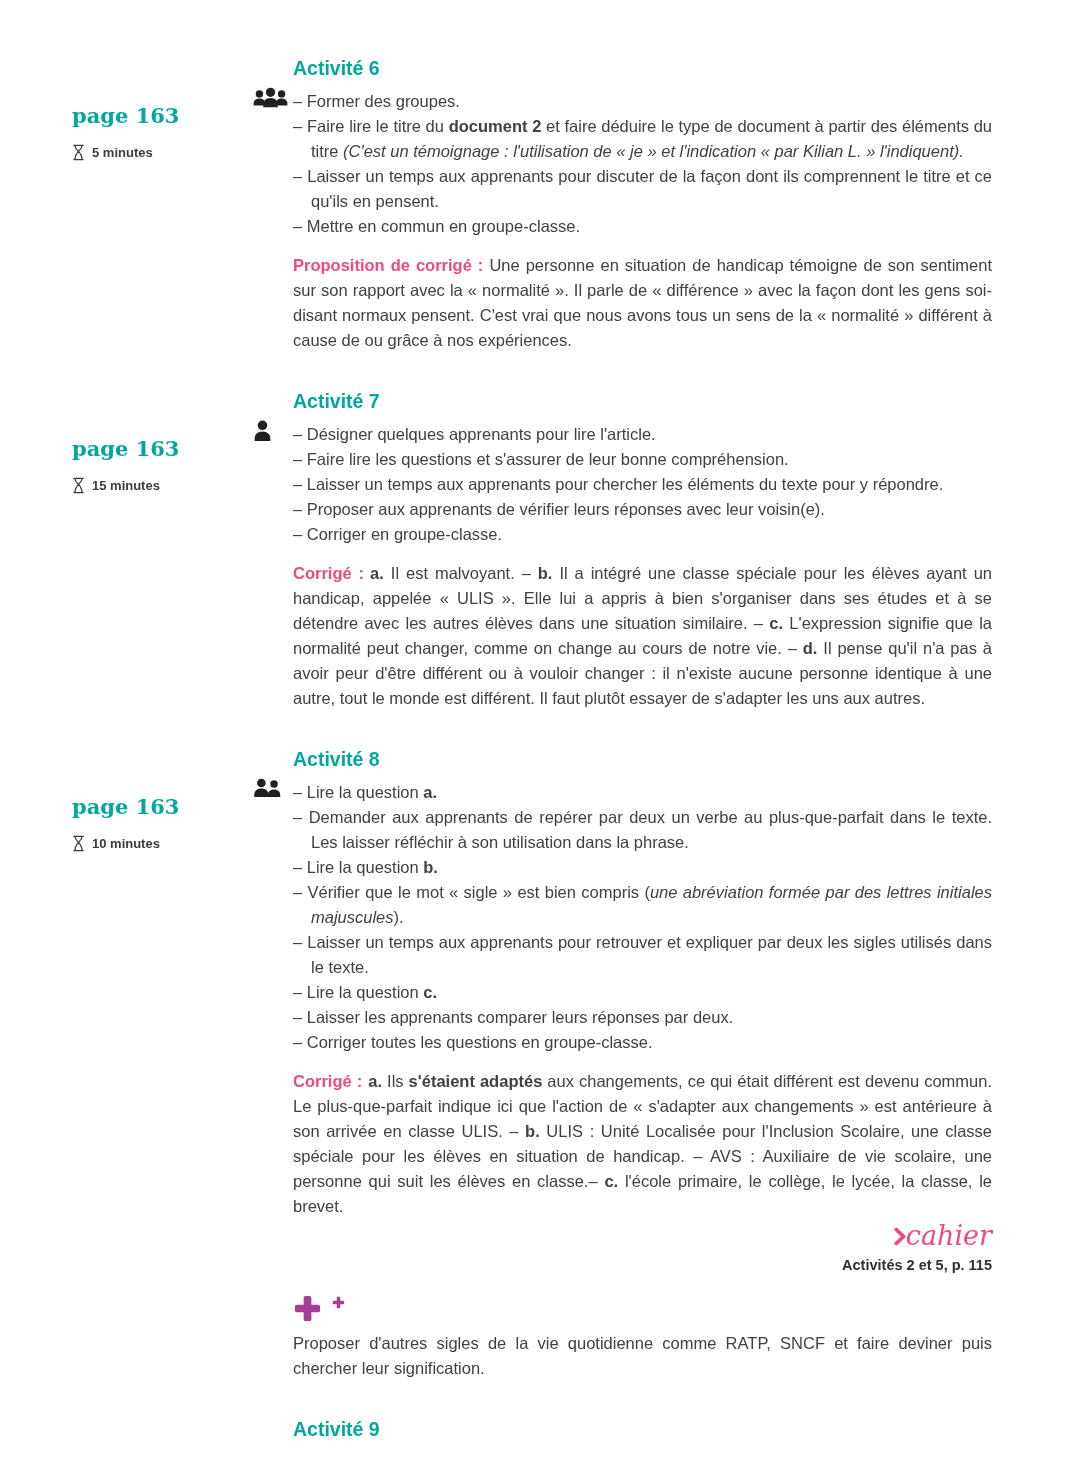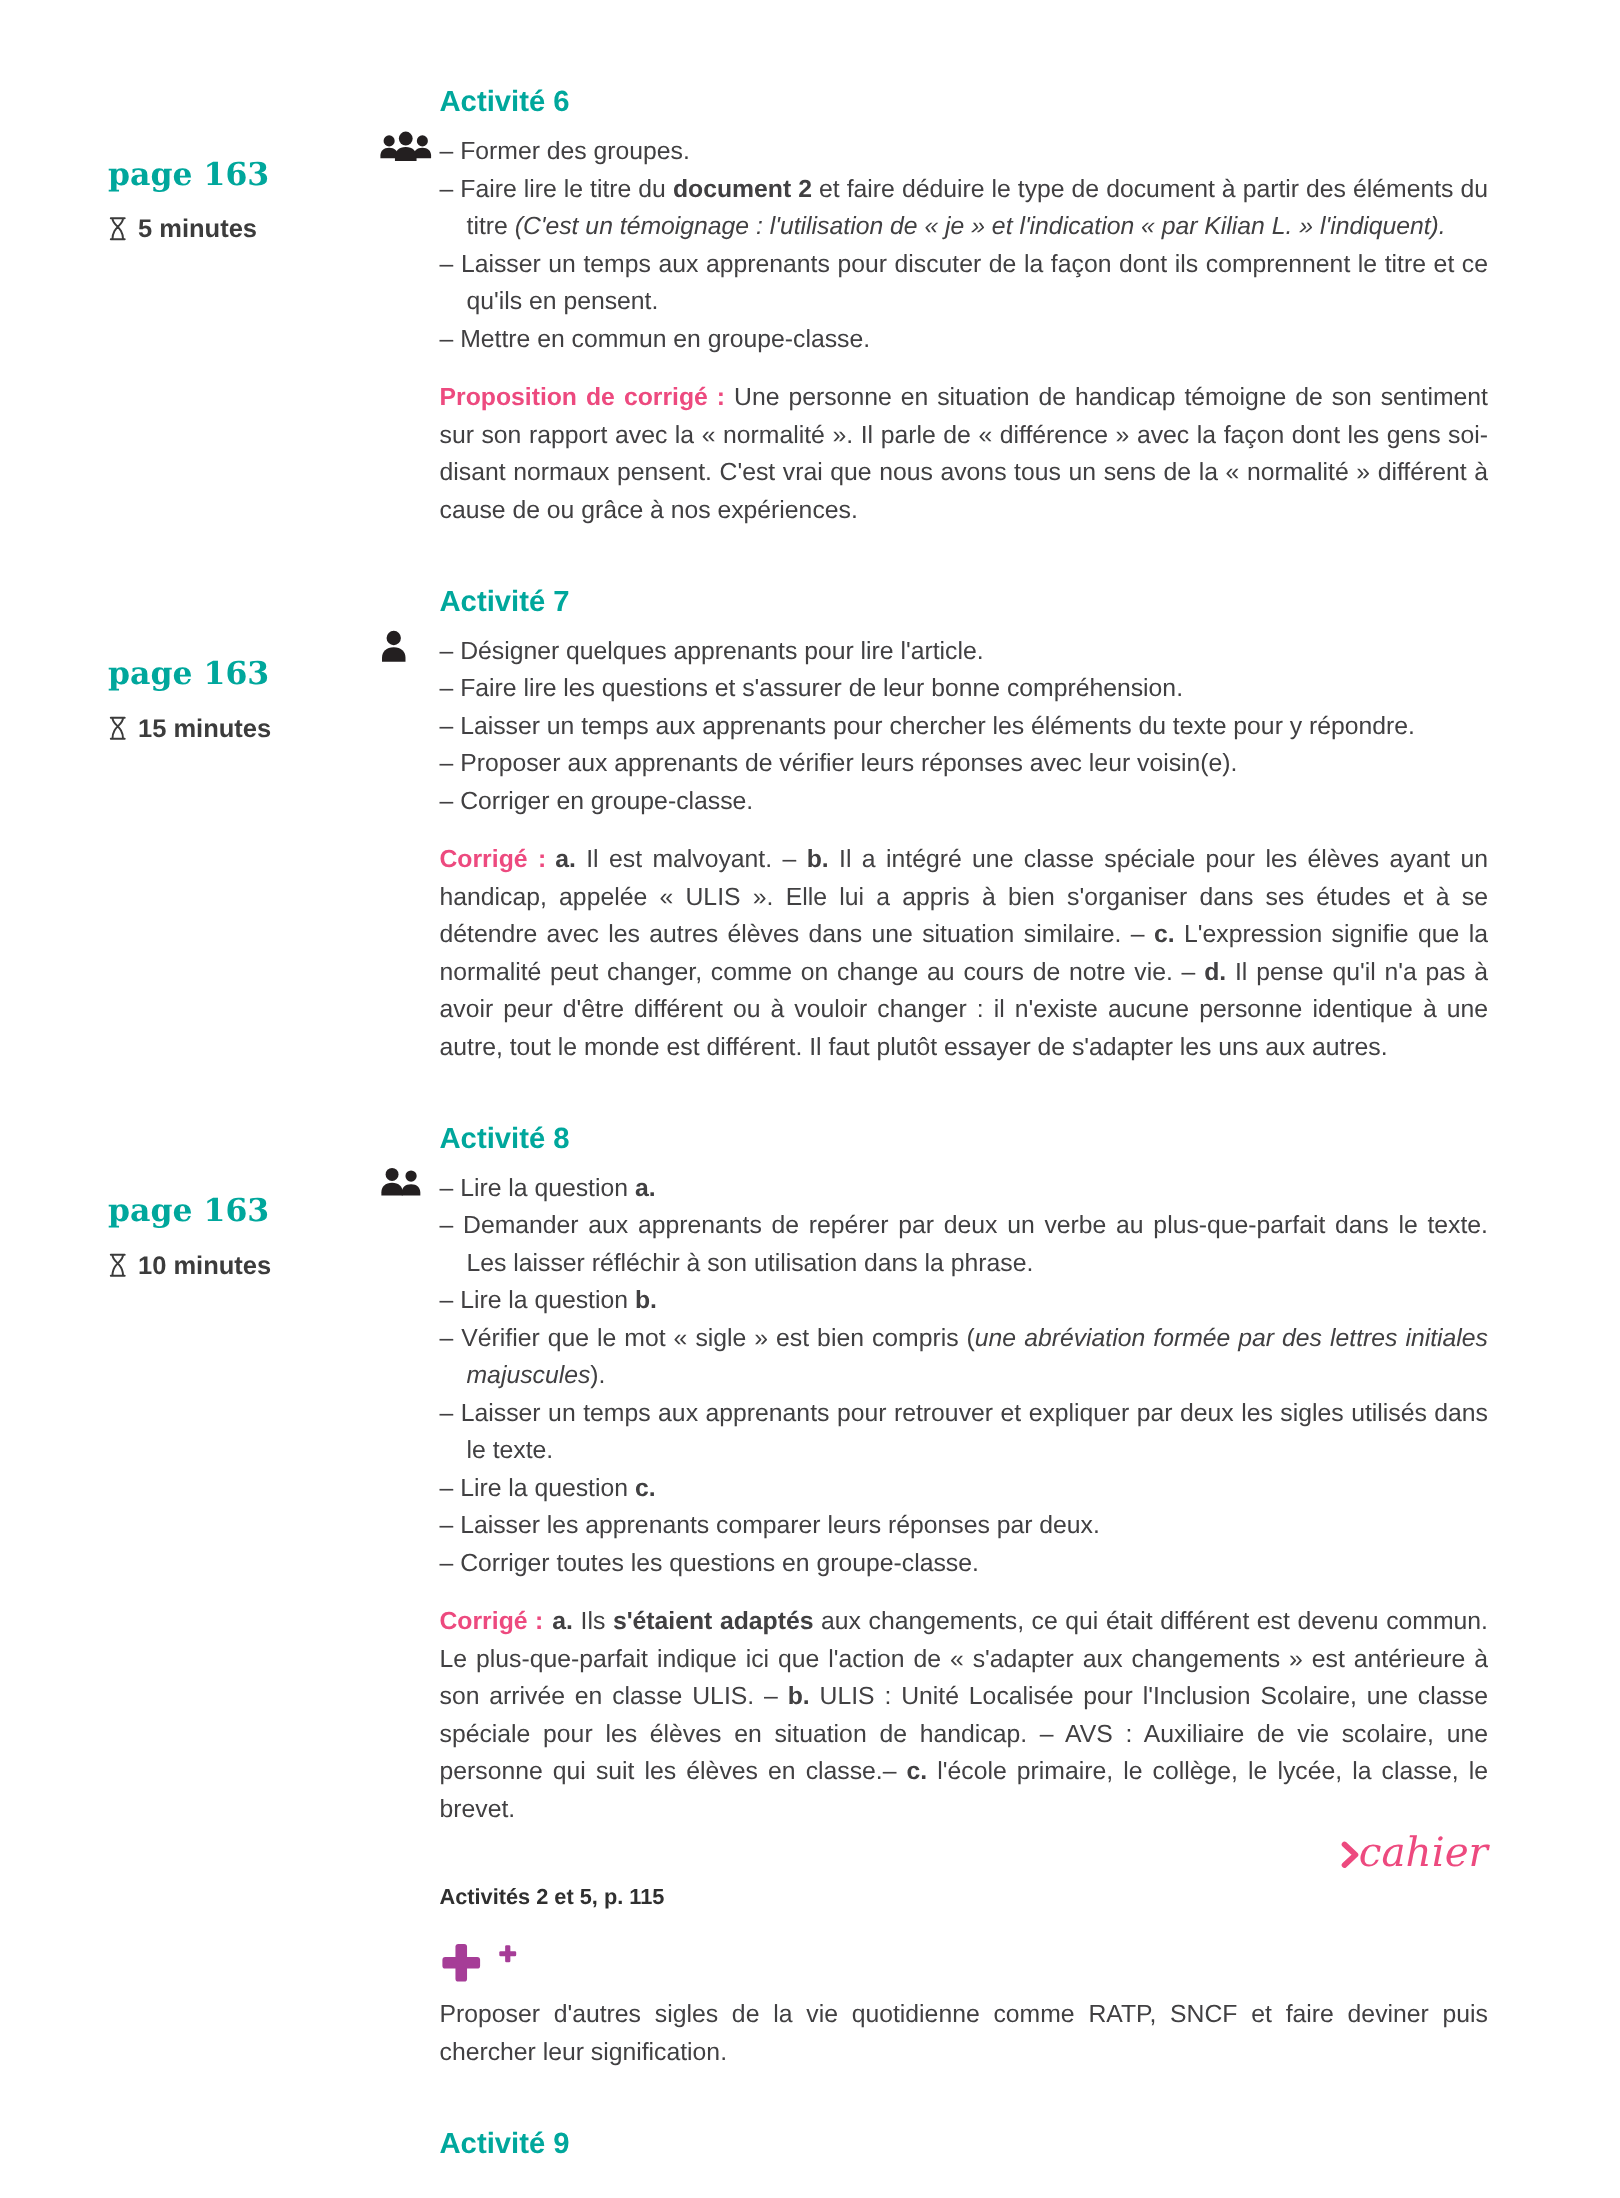--- a/index.html
+++ b/index.html
@@ -31,21 +31,21 @@
     font-size: 21px;
     line-height: 24px;
     margin-top: 48px;
   }
   .rail .duration {
     display: flex;
     align-items: center;
     gap: 7px;
     margin-top: 12px;
     font-weight: 700;
-    font-size: 17px;
+    font-size: 13px;
     color: #3c3c3c;
   }
   .icon-cell { padding-top: 31px; }
   .activity-title {
     color: var(--teal);
     font-size: 19.5px;
     font-weight: 700;
     margin: 0 0 9px 0;
     line-height: 24px;
   }
@@ -65,20 +65,21 @@
     gap: 0;
   }
   .cahier-label {
     color: var(--pink);
     font-family: "DejaVu Serif", serif;
     font-style: italic;
     font-size: 27px;
     line-height: 30px;
   }
   .cahier-ref {
+    text-align: right;
     font-weight: 700;
     font-size: 14.5px;
     color: #2f2f2f;
     margin-top: 2px;
   }
   .plus-row { display: flex; align-items: flex-start; gap: 10px; margin: 16px 0 8px 0; }
   .extra-text { text-align: justify; margin: 6px 0 0 0; }
   svg.person-icon { display: block; }
 </style>
 </head>

